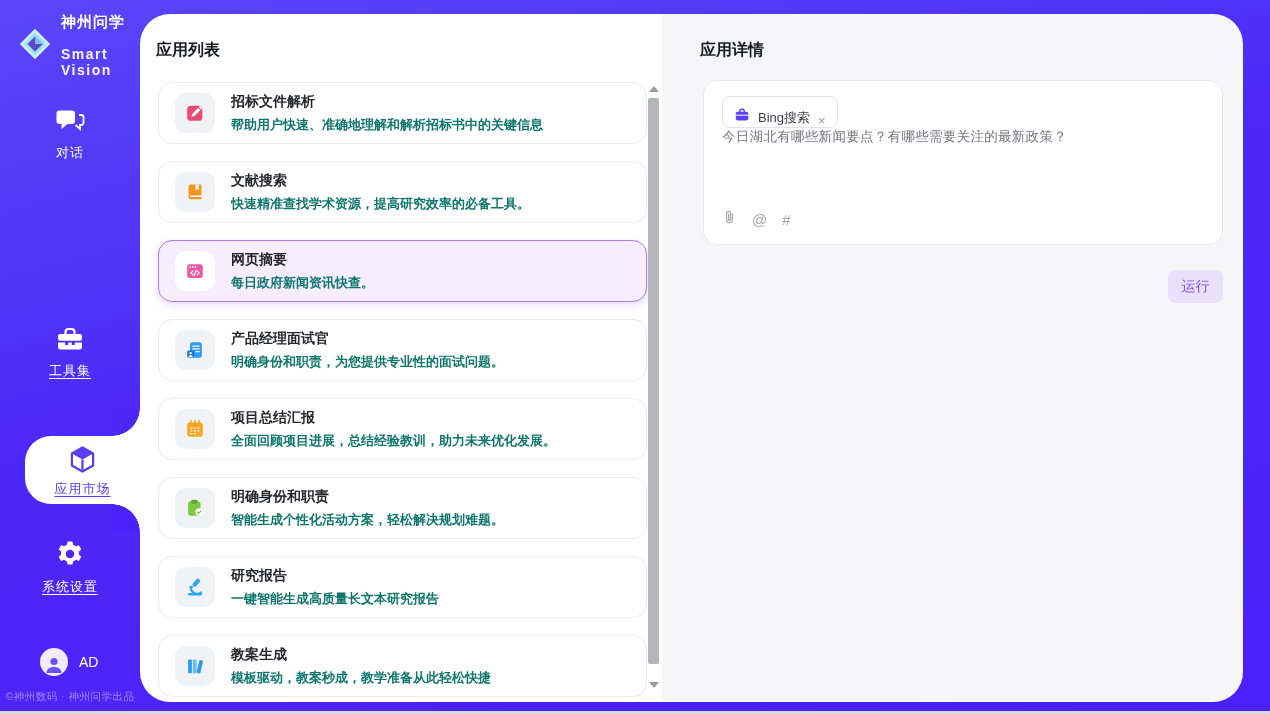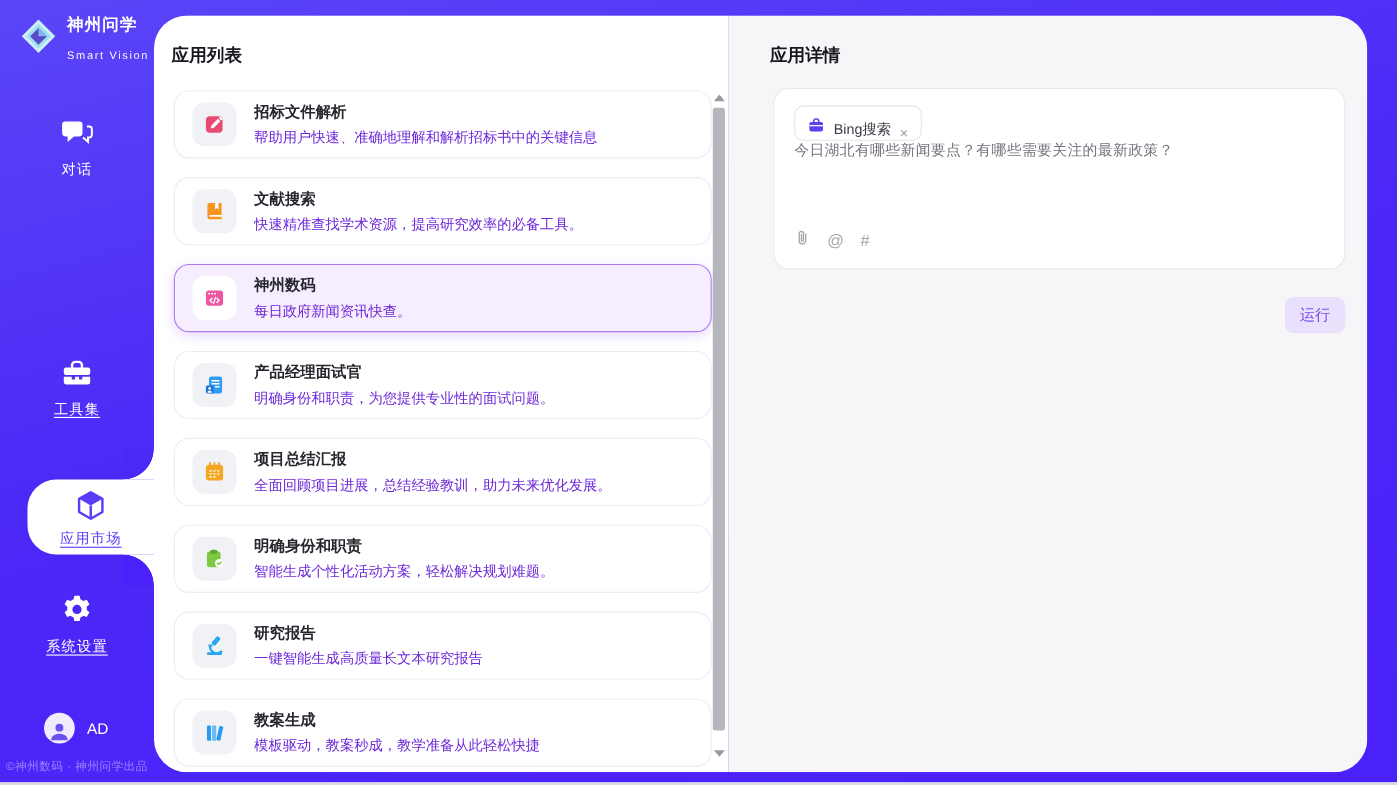--- a/index.html
+++ b/index.html
@@ -9,21 +9,21 @@
     background:linear-gradient(165deg,#5a46f8 0%,#4c28f7 45%,#4a20fb 100%);
     position:relative;
   }
   .bottom-strip { position:absolute; left:0; right:0; bottom:0; height:3px; background:#d9d9e4; }
 
   
   .sidebar { position:absolute; left:0; top:0; width:140px; height:714px; }
   .brand { position:absolute; left:16px; top:13px; display:flex; align-items:center; gap:7px; }
   .brand-text { color:#fff; }
   .brand-name { font-size:15px; font-weight:bold; letter-spacing:1px; }
-  .brand-sub { font-size:10px; letter-spacing:1.5px; margin-top:14px; opacity:.95; }
+  .brand-sub { font-size:14px; letter-spacing:1.5px; margin-top:14px; opacity:.95;font-weight:bold; }
 
   .nav-item { position:absolute; left:0; width:140px; text-align:center; color:#fff; cursor:pointer; }
   .nav-item .ni-icon { display:inline-block; height:28px; }
   .nav-item .ni-label { display:block; font-size:13px; margin-top:6px; letter-spacing:1px; }
   .underlined { text-decoration:underline; text-underline-offset:3px; }
 
   .nav-active {
     position:absolute; left:25px; right:0; top:424px; height:68px;
     background:#fff; border-radius:26px 0 0 26px; text-align:center;
     padding-top:9px; cursor:pointer;margin-top:12px;
@@ -61,21 +61,21 @@
     background:#f6eefe; border:1.5px solid #a87cf0;
     box-shadow:0 3px 10px rgba(150,90,240,.22);
   }
   .card-icon {
     width:40px; height:40px; border-radius:11px; background:#f1f2f6;
     display:flex; align-items:center; justify-content:center; flex:none;
   }
   .card.selected .card-icon { background:#fff; }
   .card-text { margin-left:16px; overflow:hidden; white-space:nowrap; }
   .card-title { font-size:14px; font-weight:bold; color:#26262e; }
-  .card-desc { font-size:13px; color:#6d28d9; margin-top:5px; }
+  .card-desc { font-size:13px; color:#0f766e; margin-top:5px;font-weight:bold; }
 
   .scrollbar { position:absolute; right:3px; top:70px; width:11px; bottom:12px; }
   .sb-up,.sb-down { position:absolute; left:1px; width:0; height:0; }
   .sb-up { top:2px; border-left:5px solid transparent; border-right:5px solid transparent; border-bottom:6px solid #9a9aa4; }
   .sb-down { bottom:2px; border-left:5px solid transparent; border-right:5px solid transparent; border-top:6px solid #9a9aa4; }
   .sb-thumb { position:absolute; left:0; top:14px; bottom:26px; width:11px; background:#b5b5bc; border-radius:2px; }
 
   .panel-detail { flex:1; background:#f6f6f9; position:relative; }
   .detail-title { position:absolute; left:38px; top:26px; font-size:16px; font-weight:bold; color:#17171f; }
 
@@ -211,21 +211,21 @@
         <span class="card-icon">
           <svg viewBox="0 0 24 24" width="22" height="22">
             <rect x="3.5" y="4.5" width="17" height="15" rx="3" fill="#ee56a2"></rect>
             <circle cx="6.8" cy="7.6" r=".95" fill="#fff"></circle>
               <circle cx="9.7" cy="7.6" r=".95" fill="#fff"></circle>
               <circle cx="12.6" cy="7.6" r=".95" fill="#fff"></circle>
             <path d="M9.6 12.1l-2.1 2.1 2.1 2.1M14.4 12.1l2.1 2.1-2.1 2.1M13 11.4l-1.9 5.8" stroke="#fff" stroke-width="1.3" fill="none" stroke-linecap="round"></path>
           </svg>
         </span>
         <span class="card-text">
-          <div class="card-title">神州数码</div>
+          <div class="card-title">网页摘要</div>
           <div class="card-desc">每日政府新闻资讯快查。</div>
         </span>
       </div>
 
       <div class="card">
         <span class="card-icon">
           <svg viewBox="0 0 24 24" width="22" height="22">
             <rect x="6.5" y="3.5" width="13" height="17" rx="2.5" fill="#2f9bf2"></rect>
             <path d="M9.5 7.8h7M9.5 10.8h7M13 13.8h3.5" stroke="#fff" stroke-width="1.4" stroke-linecap="round"></path>
             <rect x="3.5" y="12.5" width="7.4" height="8" rx="1.6" fill="#1d6fd1"></rect>

